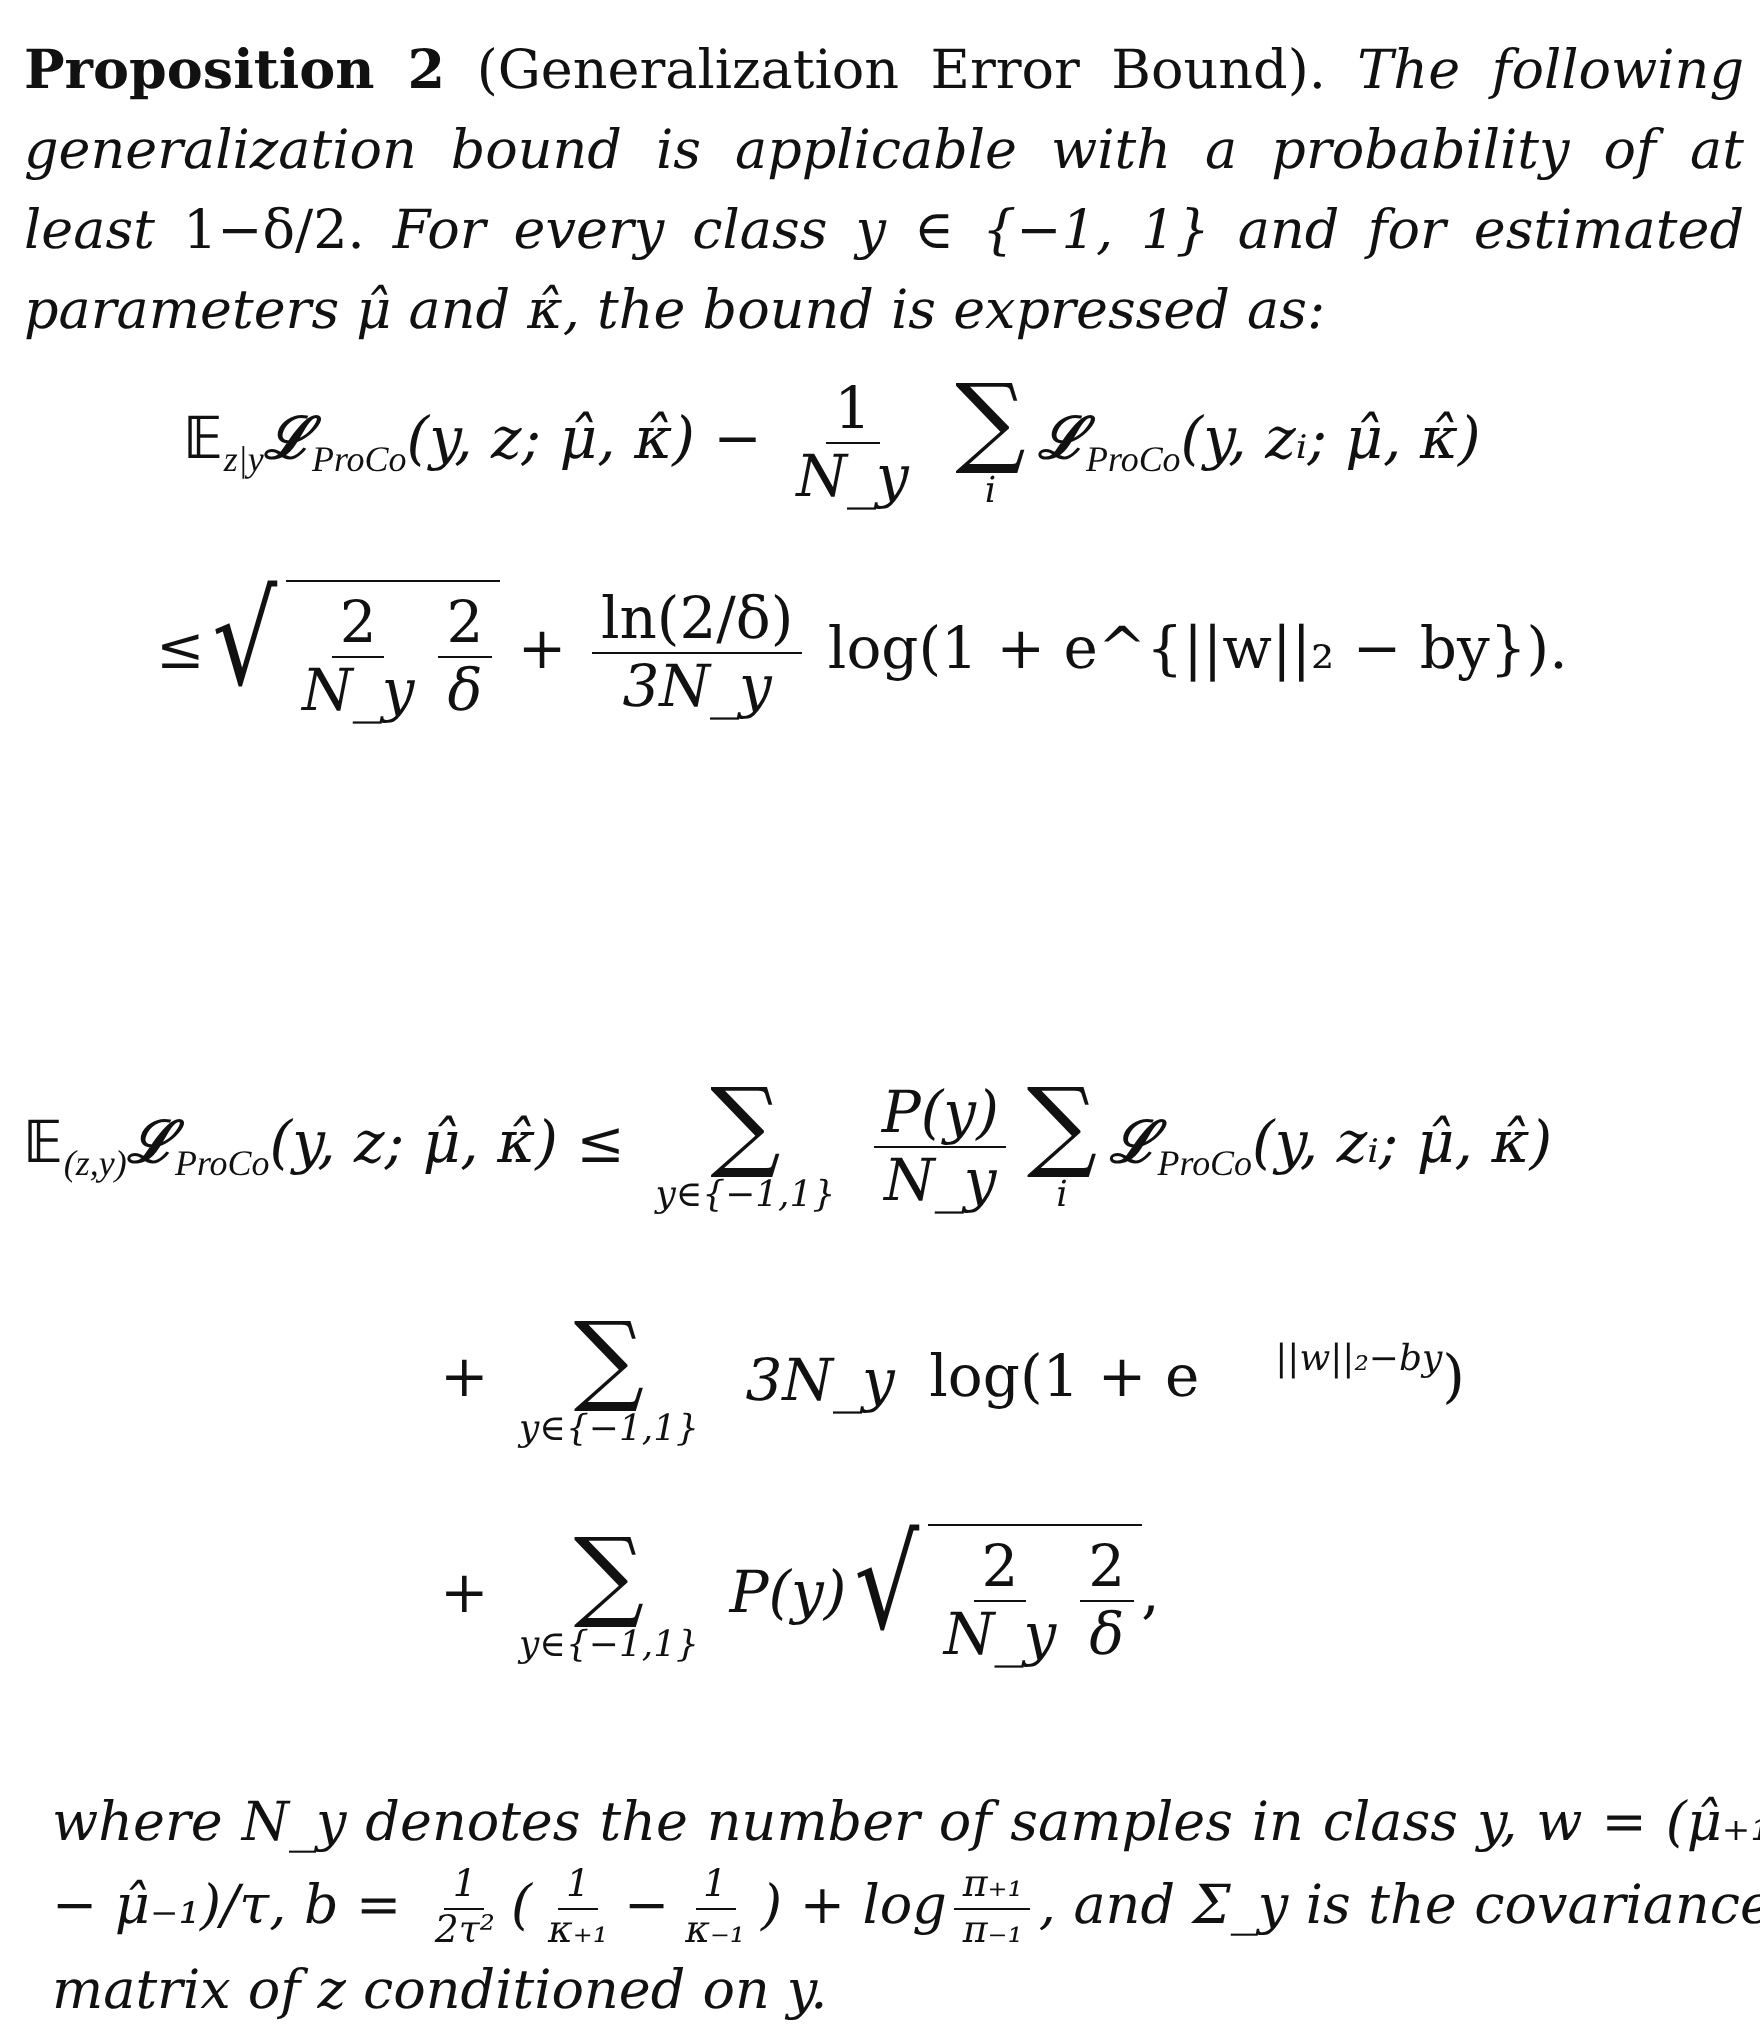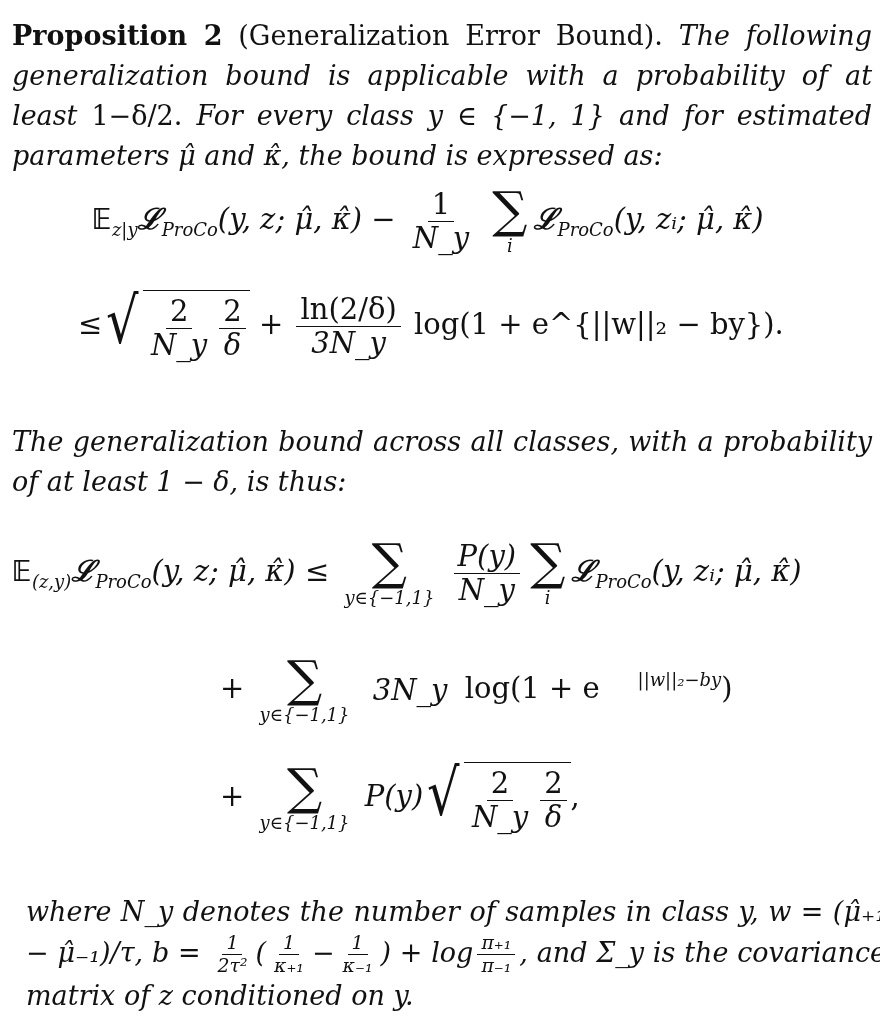--- a/index.html
+++ b/index.html
@@ -6,21 +6,21 @@
   body { width:880px; height:1021px; overflow:hidden; color:#111; font-family:"DejaVu Serif", "Liberation Serif", serif; }
   .page { position:relative; width:880px; height:1021px; }
   .para { position:absolute; left:12px; width:860px; font-size:27px; line-height:40px; text-align:justify; }
   .it { font-style:italic; }
   .bold { font-weight:bold; }
   .mathline { position:absolute; white-space:nowrap; font-size:29px; }
   .m { font-family:"DejaVu Serif", "Liberation Serif", serif; }
   .mi { font-style:italic; }
   .bb { font-family:"DejaVu Sans", sans-serif; font-weight:bold; }
   .cal { font-family:"DejaVu Serif", serif; font-style:italic; font-weight:bold; }
-  .sub { font-size:0.62em; vertical-align:-0.35em; }
+  .sub { font-size:0.62em; vertical-align:-0.35em;font-family:Liberation Serif, serif; }
   .sup { font-size:0.62em; vertical-align:0.7em;margin-left:38px; }
   .frac { display:inline-flex; flex-direction:column; align-items:center; vertical-align:middle; margin:0 4px; }
   .frac .num { border-bottom:1.5px solid #111; padding:0 4px; line-height:1.15; }
   .frac .den { padding:0 4px; line-height:1.15; }
   .sum { display:inline-flex; flex-direction:column; align-items:center; vertical-align:middle; margin:0 6px; }
   .sum .sig { font-size:1.7em; line-height:1; }
   .sum .lim { font-size:0.62em; line-height:1.2; }
   .sqrt { display:inline-flex; align-items:stretch; vertical-align:middle; }
   .sqrt .rad { font-size:2.2em; line-height:1; transform:scaleX(0.8); }
   .sqrt .body { border-top:1.5px solid #111; padding-top:4px; display:inline-flex; align-items:center; }
@@ -68,24 +68,20 @@
         </span>
       </span>
     <span>+</span>
     <span class="frac">
         <span class="num">ln(2/δ)</span>
         <span class="den mi">3N_y</span>
       </span>
     <span>log(1 + e^{||w||₂ − by}).</span>
   </div>
 
-  <div class="para it" style="top:422px;">
-    <span>The generalization bound across all classes, with a probability of</span>
-    <span>at least 1 − δ, is thus:</span>
-  </div>
 
   <div class="mathline m" style="left:12px; top:538px;text-align:right;">
     <span class="bb">𝔼</span><span class="sub mi">(z,y)</span><span class="cal">ℒ</span><span class="sub mi">ProCo</span><span class="mi">(y, z; μ̂, κ̂)</span>
     <span>≤</span>
     <span class="sum">
         <span class="sig">∑</span>
         <span class="lim mi">y∈{−1,1}</span>
       </span>
     <span class="frac">
         <span class="num mi">P(y)</span>

